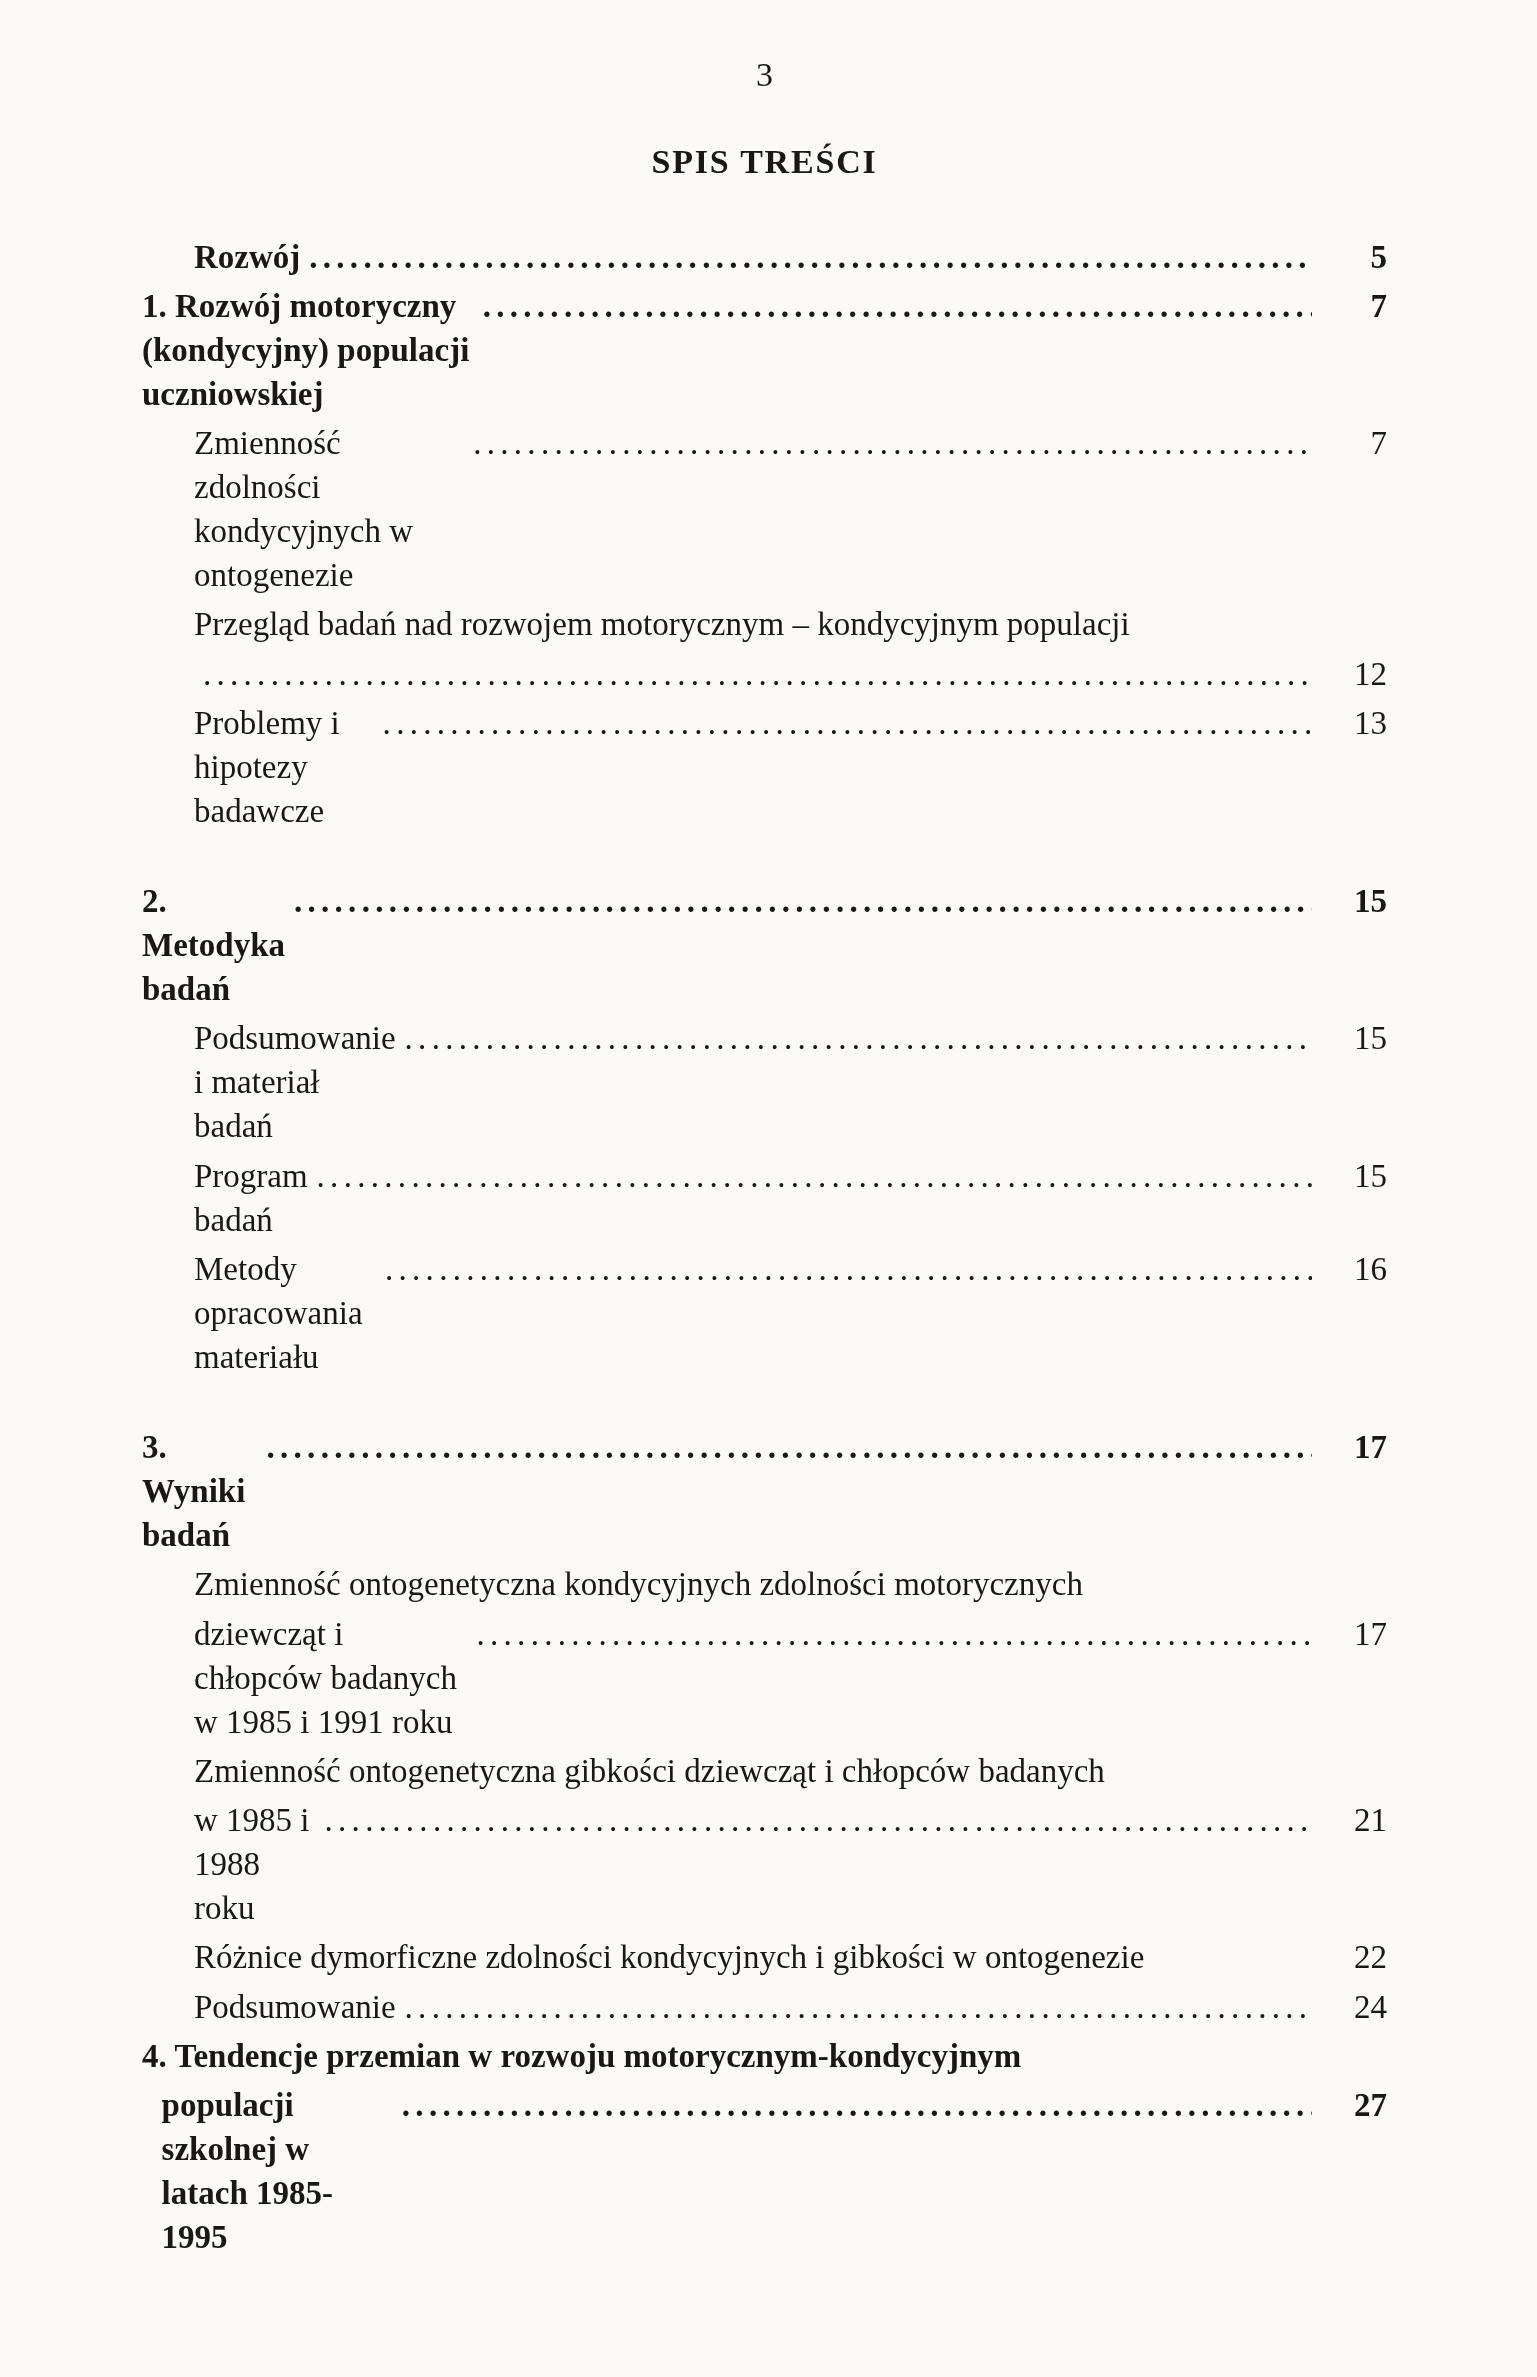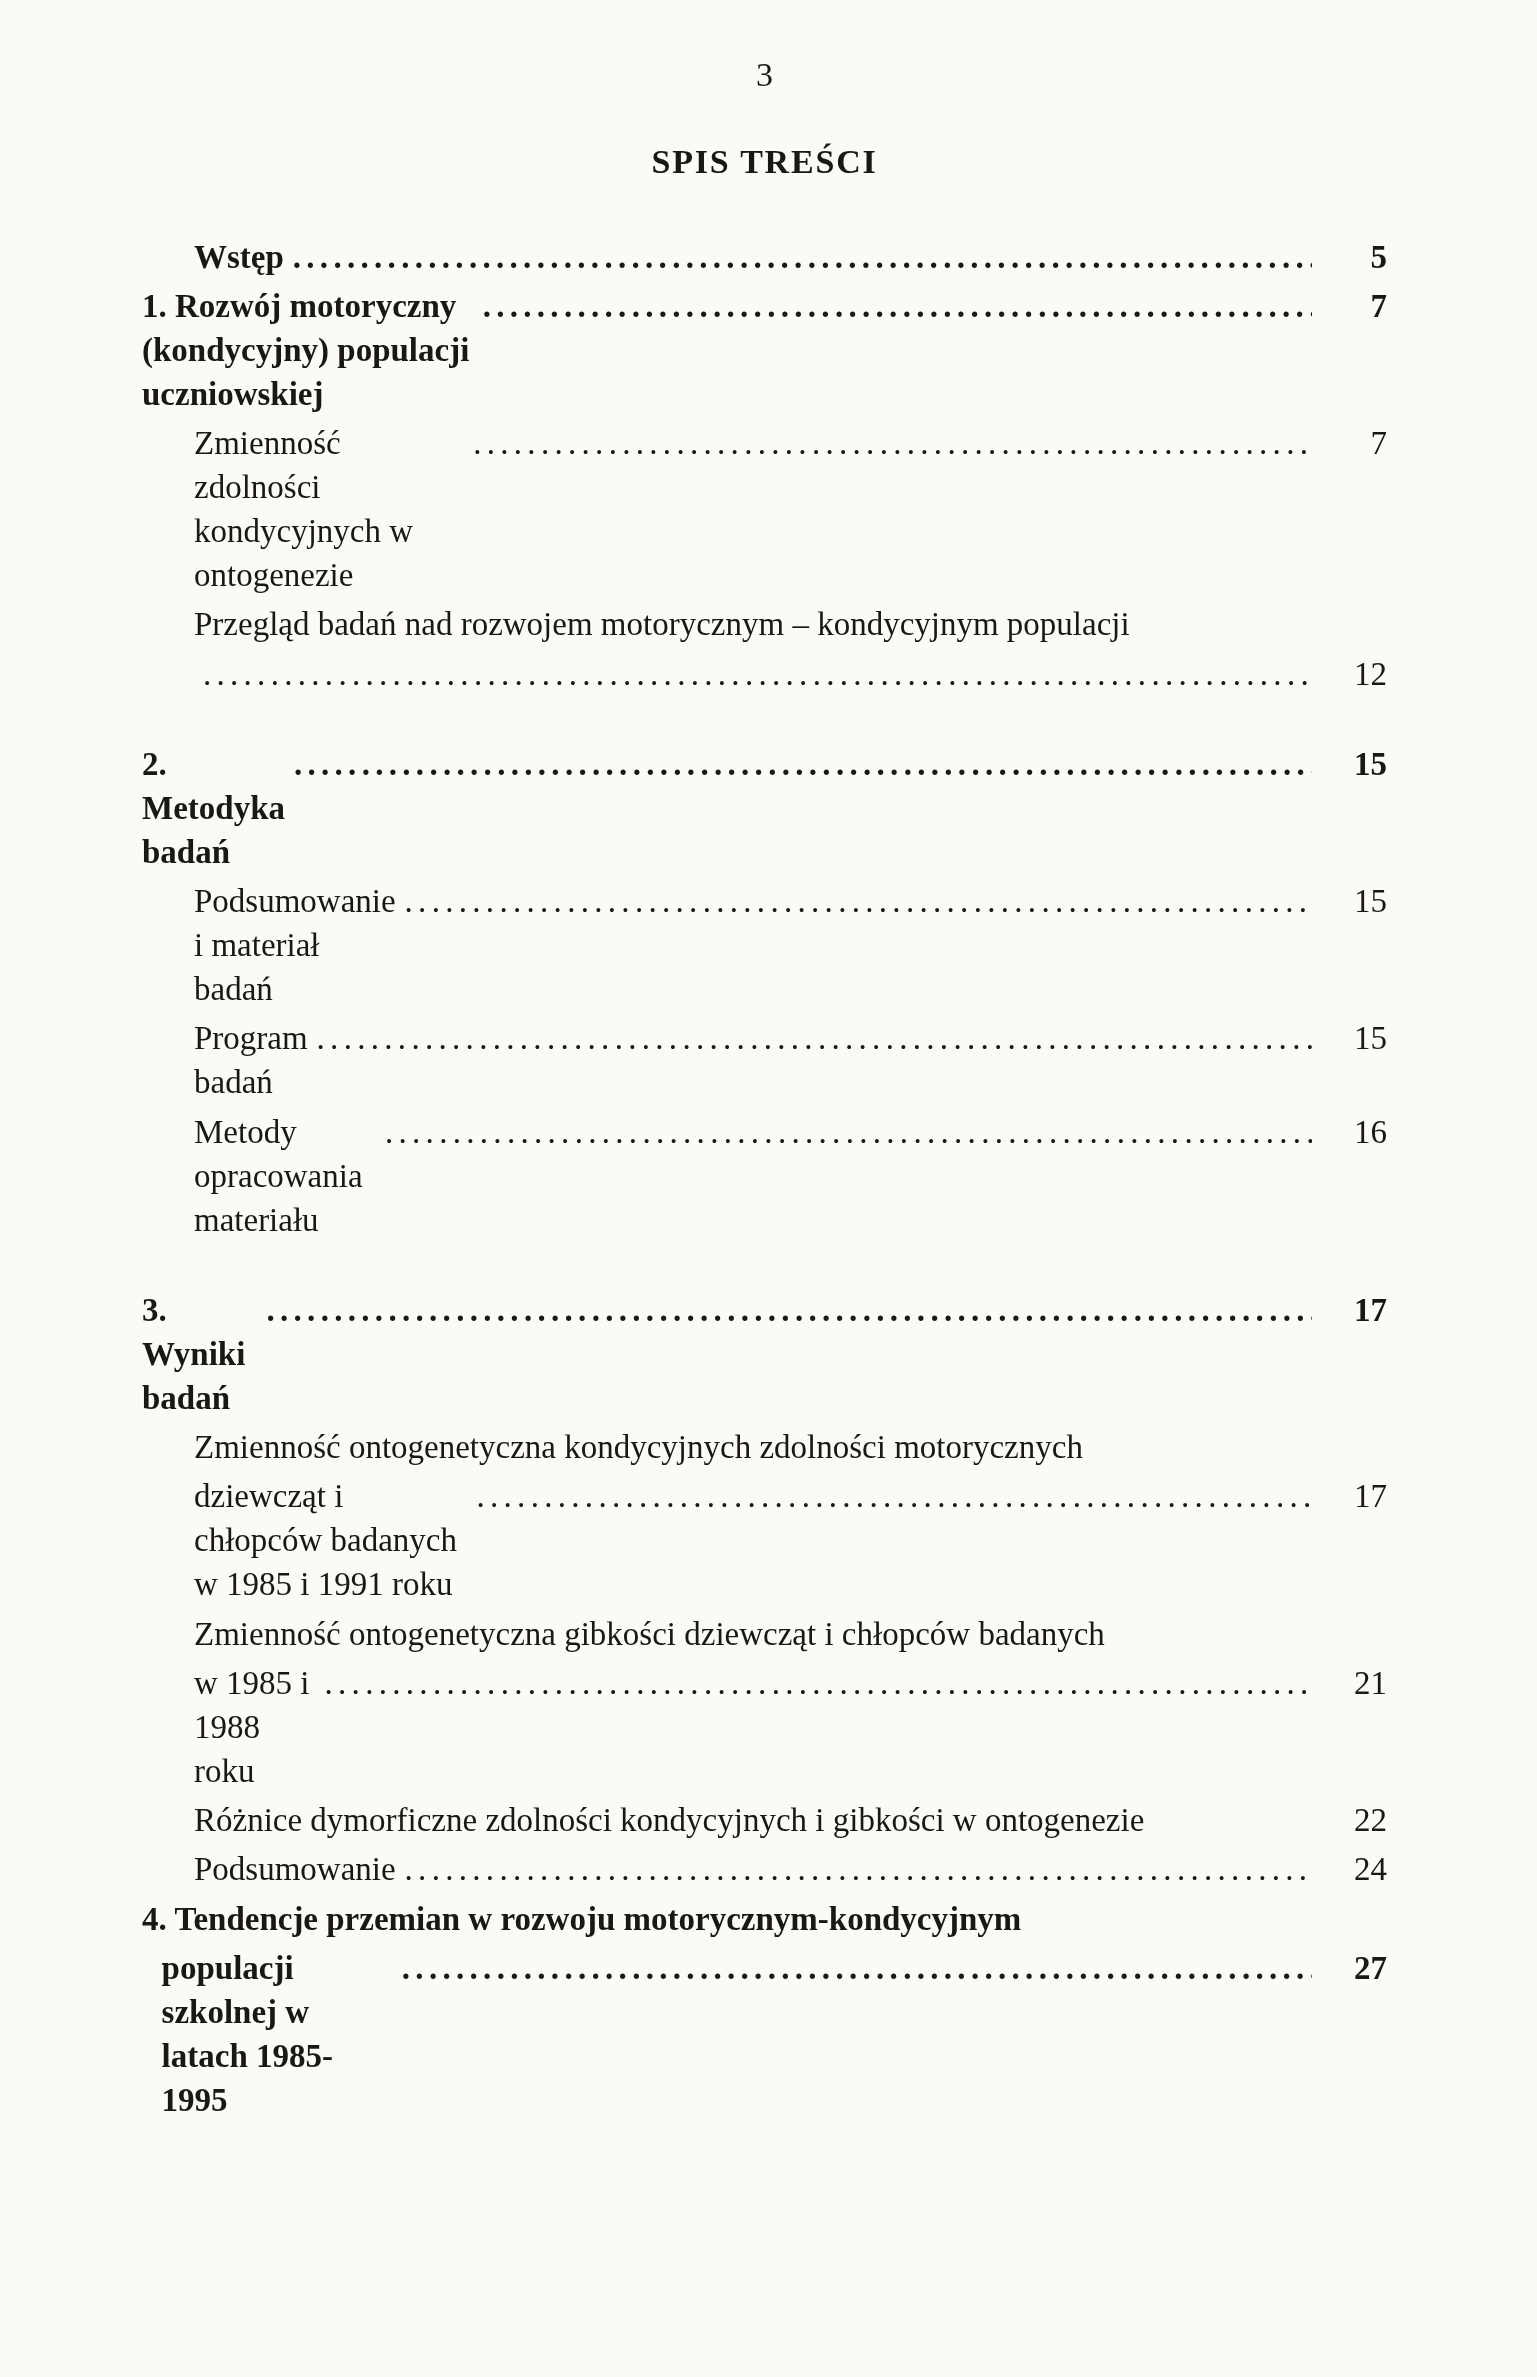--- a/index.html
+++ b/index.html
@@ -83,21 +83,21 @@
   }
 </style>
 </head>
 <body>
 
 <div class="page">
   <div class="page-number-top">3</div>
   <h1 class="toc-title">SPIS TREŚCI</h1>
   <div class="toc-list">
   <div class="toc-row indent-sub bold">
-    <span class="toc-text">Wstęp</span>
+    <span class="toc-text">Rozwój</span>
     <span class="toc-dots" aria-hidden="true"></span>
     <span class="toc-page">5</span>
   </div>
 
   <div class="toc-row indent-section bold">
     <span class="toc-text">1. Rozwój motoryczny (kondycyjny) populacji uczniowskiej</span>
     <span class="toc-dots" aria-hidden="true"></span>
     <span class="toc-page">7</span>
   </div>
 
@@ -111,20 +111,25 @@
     <span class="toc-text">Przegląd badań nad rozwojem motorycznym – kondycyjnym populacji</span>
     <span class="toc-dots no-dots" aria-hidden="true"></span>
     <span class="toc-page"></span>
   </div>
 
   <div class="toc-row indent-sub">
     <span class="toc-dots" aria-hidden="true"></span>
     <span class="toc-page">12</span>
   </div>
 
+  <div class="toc-row indent-sub">
+    <span class="toc-text">Problemy i hipotezy badawcze</span>
+    <span class="toc-dots" aria-hidden="true"></span>
+    <span class="toc-page">13</span>
+  </div>
 
   <div class="toc-row indent-section bold gap">
     <span class="toc-text">2. Metodyka badań</span>
     <span class="toc-dots" aria-hidden="true"></span>
     <span class="toc-page">15</span>
   </div>
 
   <div class="toc-row indent-sub">
     <span class="toc-text">Podsumowanie i materiał badań</span>
     <span class="toc-dots" aria-hidden="true"></span>

